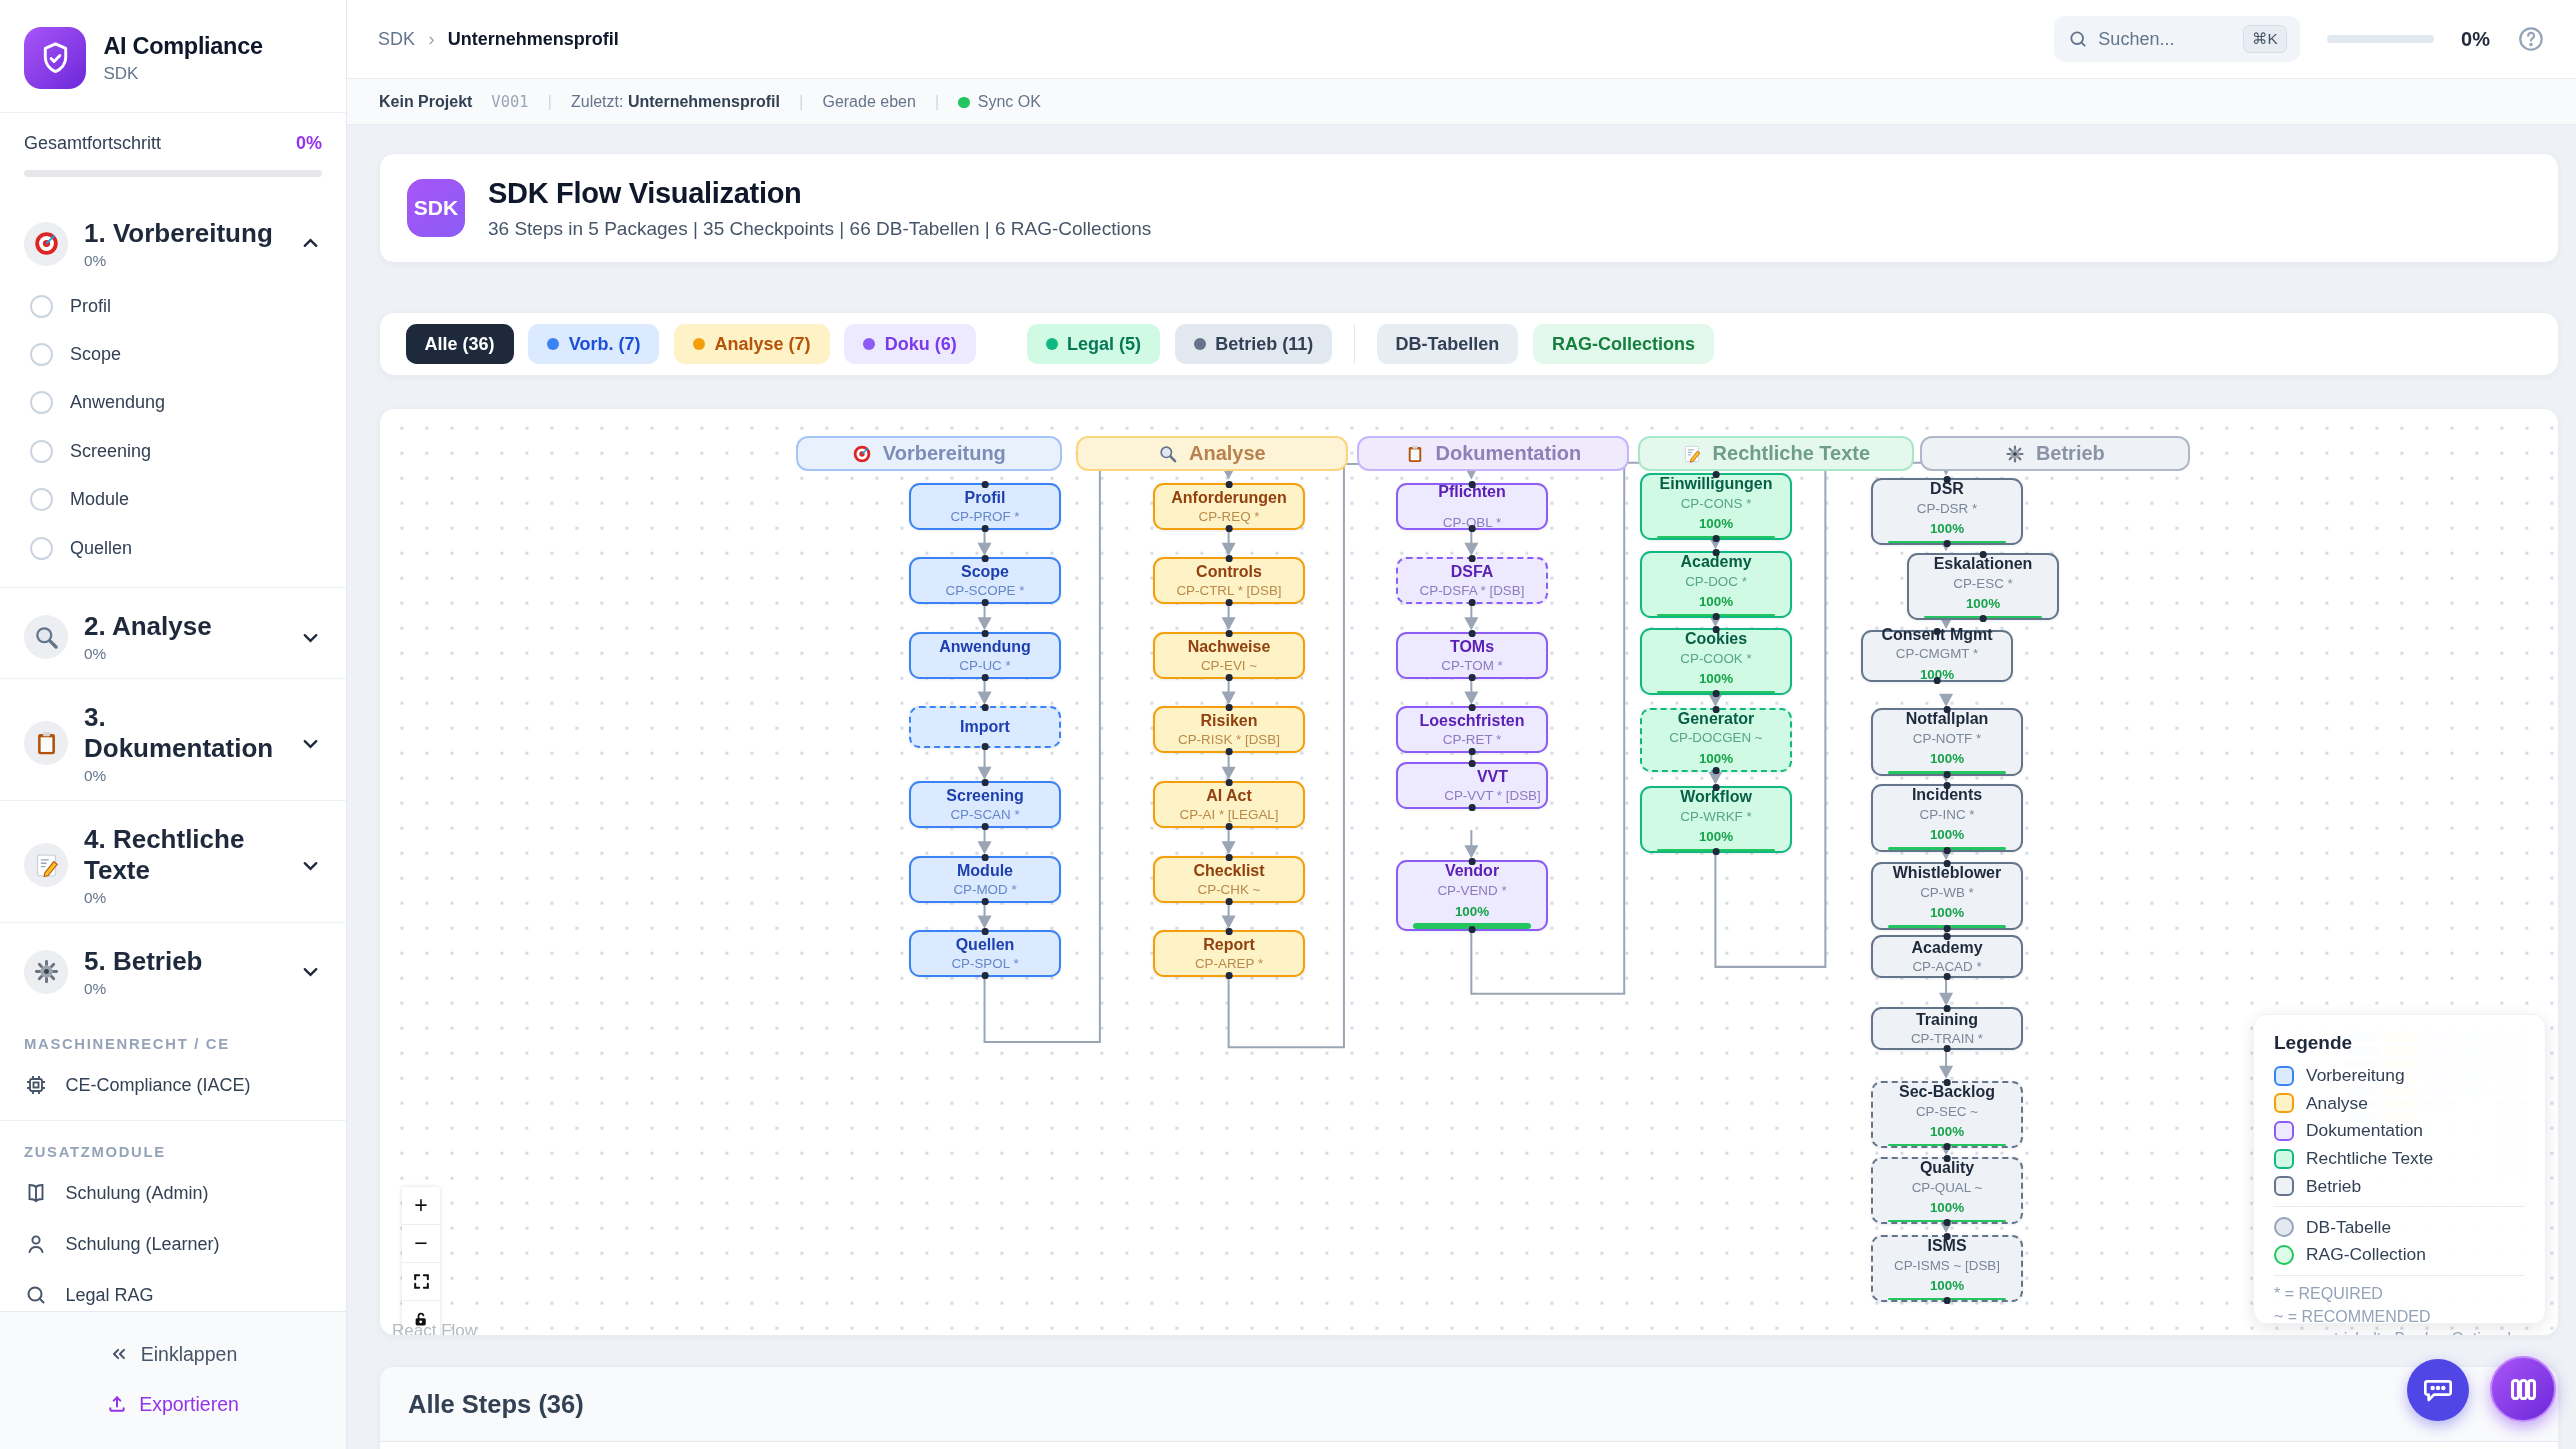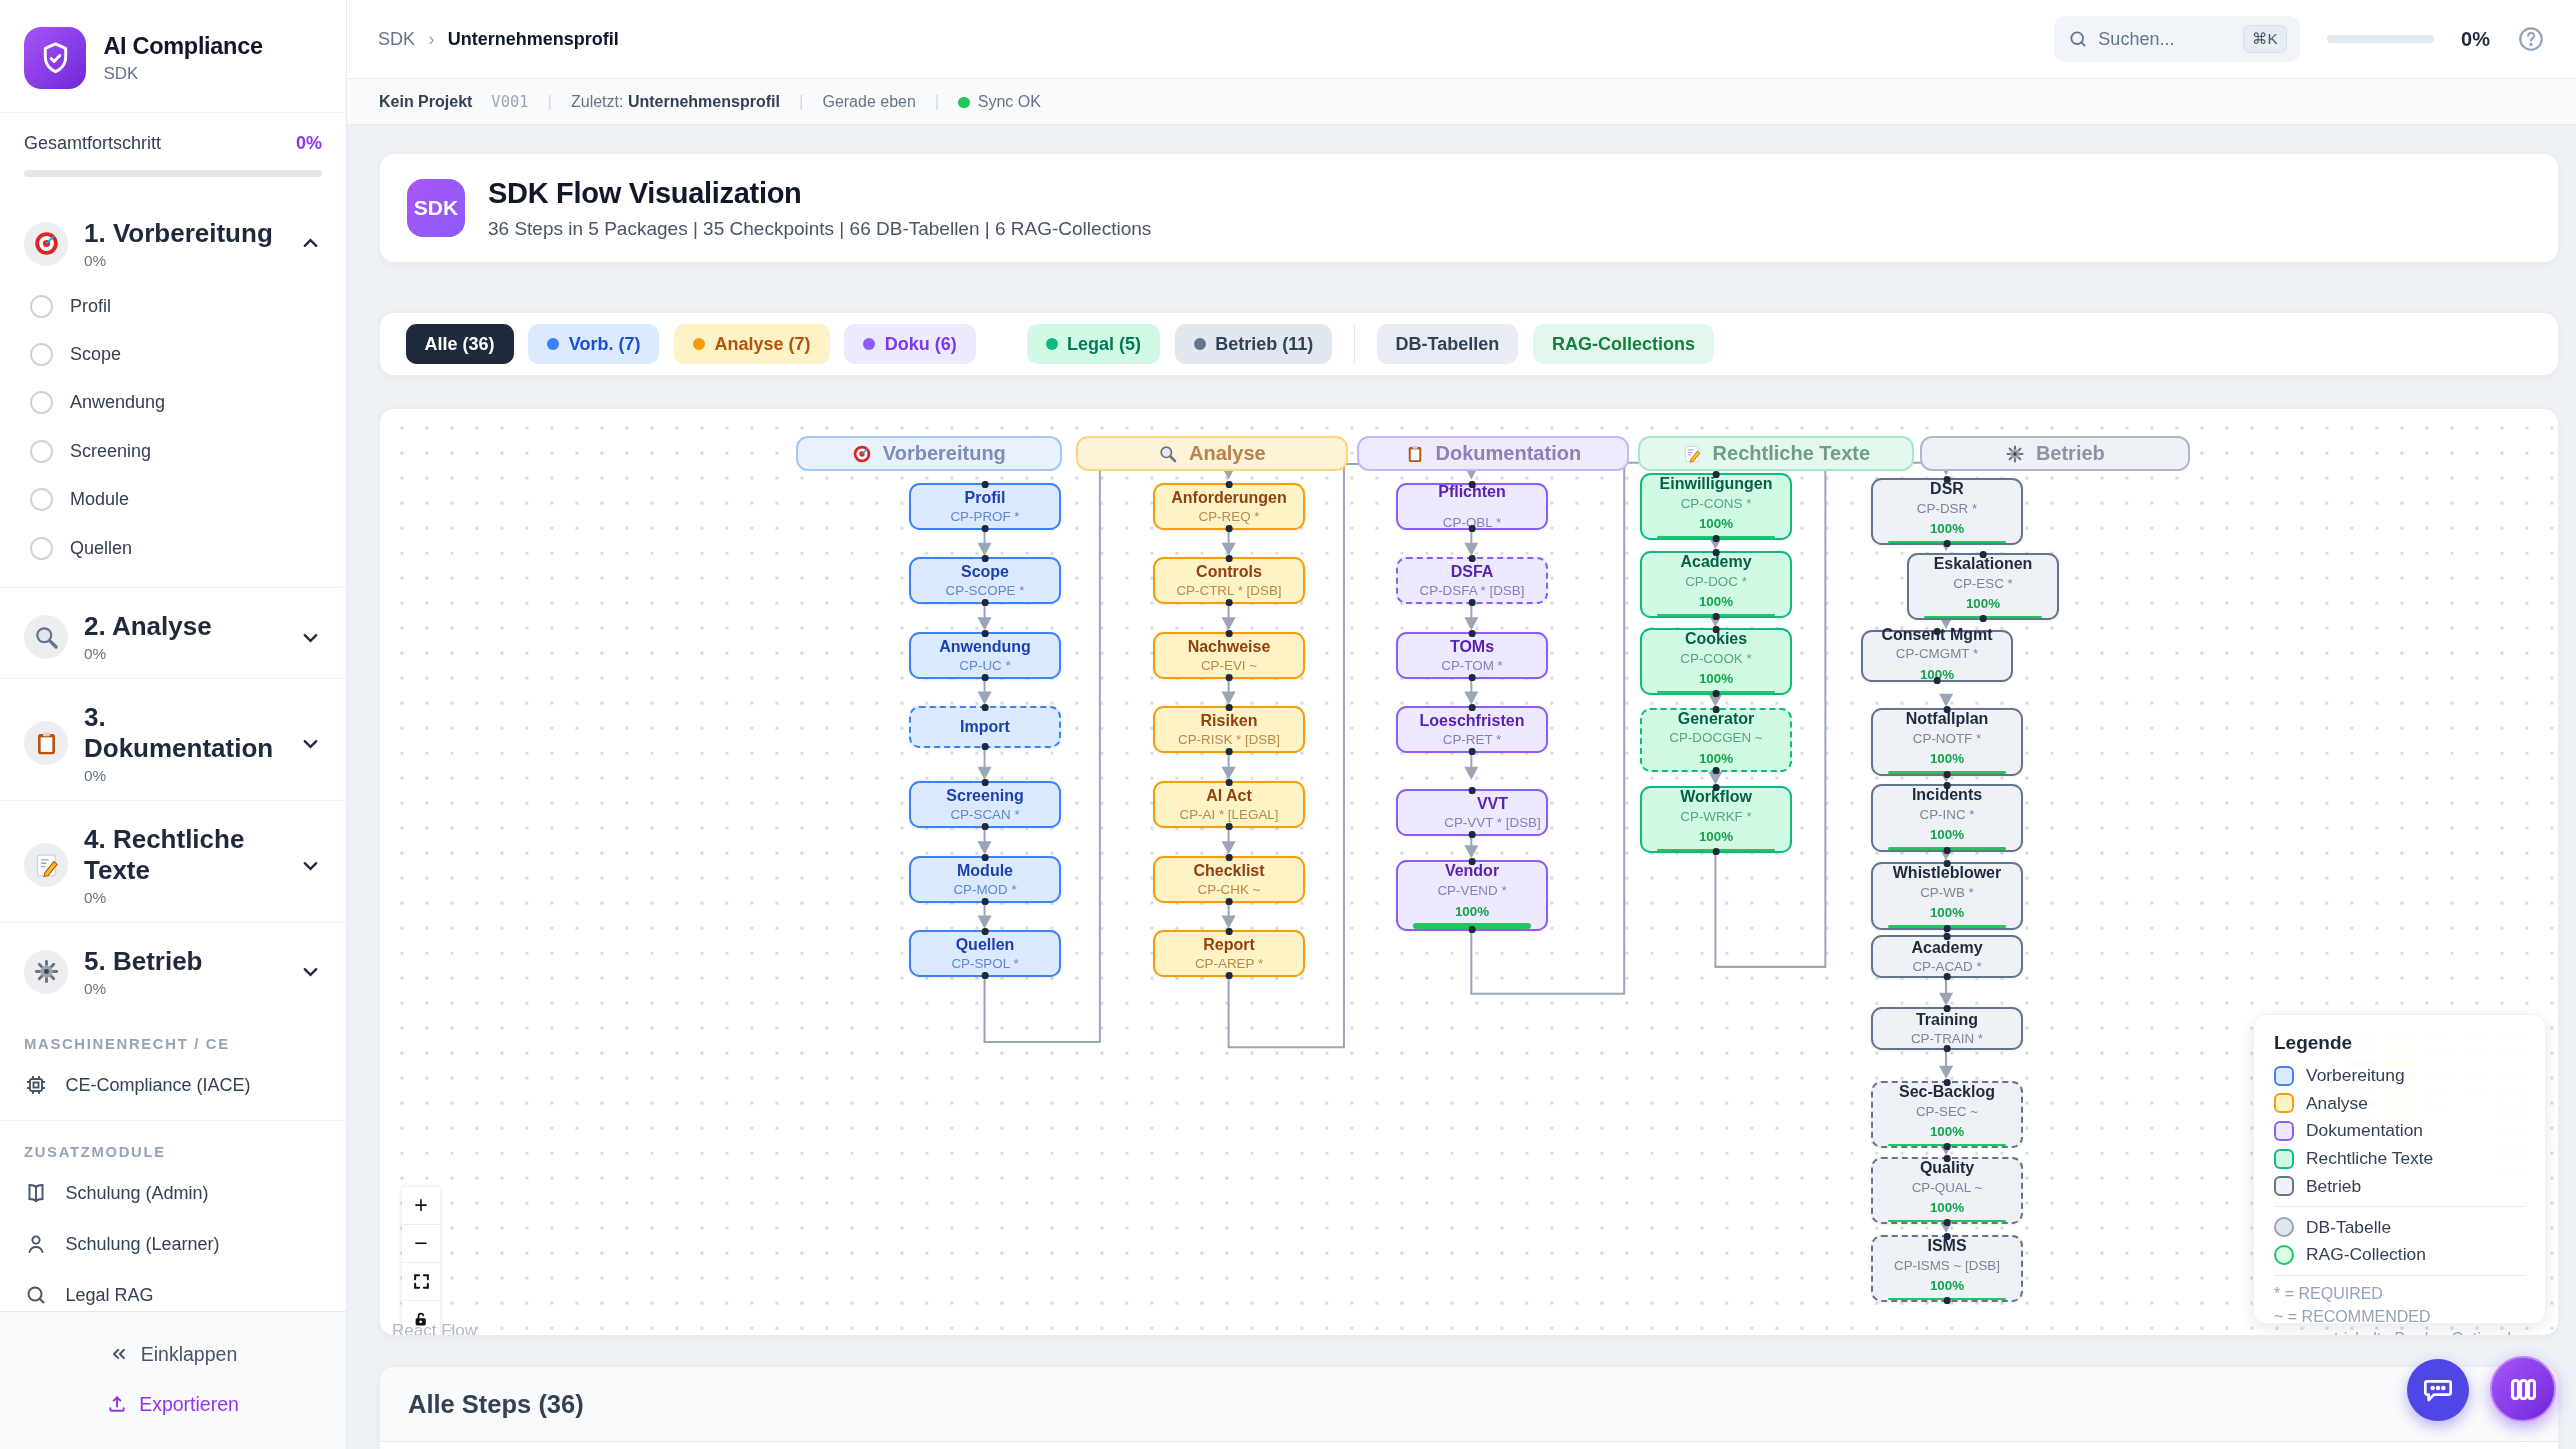--- a/index.html
+++ b/index.html
@@ -707,21 +707,21 @@
                <div class="fn-label" style="color:#5b21b6">TOMs</div>
       <div class="fn-code" style="color:#8d7bc0">CP-TOM *</div>
       <span class="handle bot"></span>
     </div>
     <div class="flow-node" style="left: 1016px; top: 297px; width: 152px; height: 47px; background: rgb(237, 233, 254); border-color: rgb(139, 92, 246);">
       <span class="handle top"></span>
                <div class="fn-label" style="color:#5b21b6">Loeschfristen</div>
       <div class="fn-code" style="color:#8d7bc0">CP-RET *</div>
       <span class="handle bot"></span>
     </div>
-    <div class="flow-node" style="left: 1016px; top: 380px; width: 152px; height: 47px; background: rgb(237, 233, 254); border-color: rgb(139, 92, 246); padding-left: 41px;">
+    <div class="flow-node" style="left: 1016px; top: 353px; width: 152px; height: 47px; background: rgb(237, 233, 254); border-color: rgb(139, 92, 246); padding-left: 41px;">
       <span class="handle top"></span>
                <div class="fn-label" style="color:#5b21b6">VVT</div>
       <div class="fn-code" style="color:#8d7bc0">CP-VVT * [DSB]</div>
       <span class="handle bot"></span>
     </div>
     <div class="flow-node" style="left: 1016px; top: 451px; width: 152px; height: 71px; background: rgb(237, 233, 254); border-color: rgb(139, 92, 246);">
       <span class="handle top"></span>
                <div class="fn-label" style="color:#5b21b6">Vendor</div>
       <div class="fn-code" style="color:#8d7bc0">CP-VEND *</div>
       <div class="fn-pct">100%</div>

